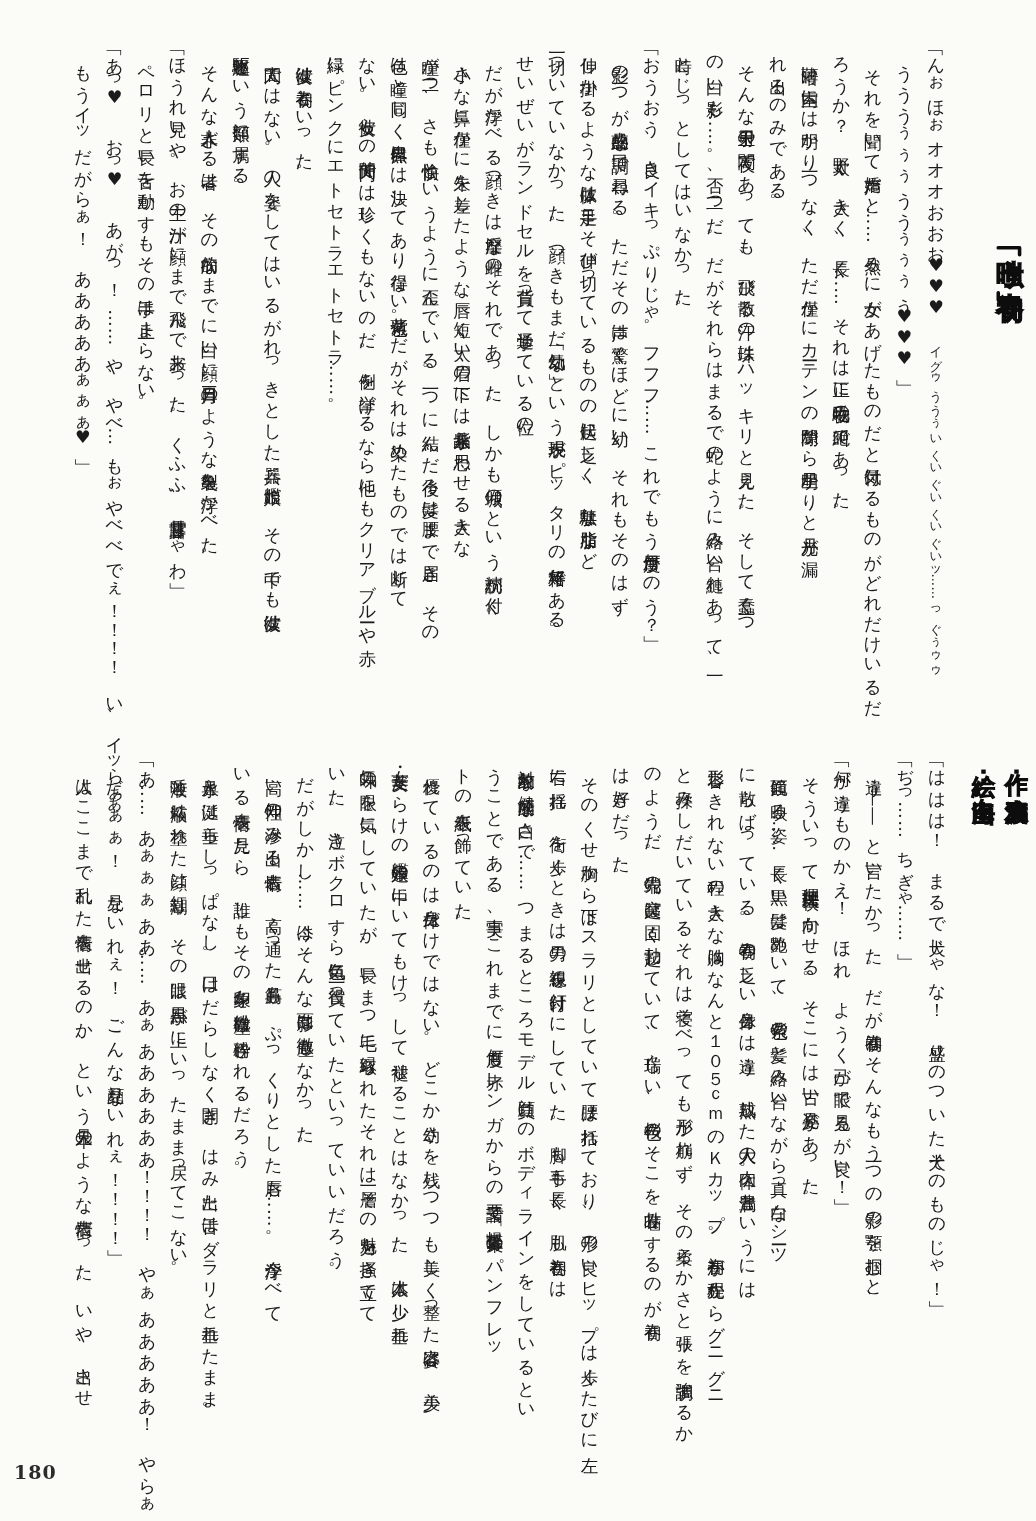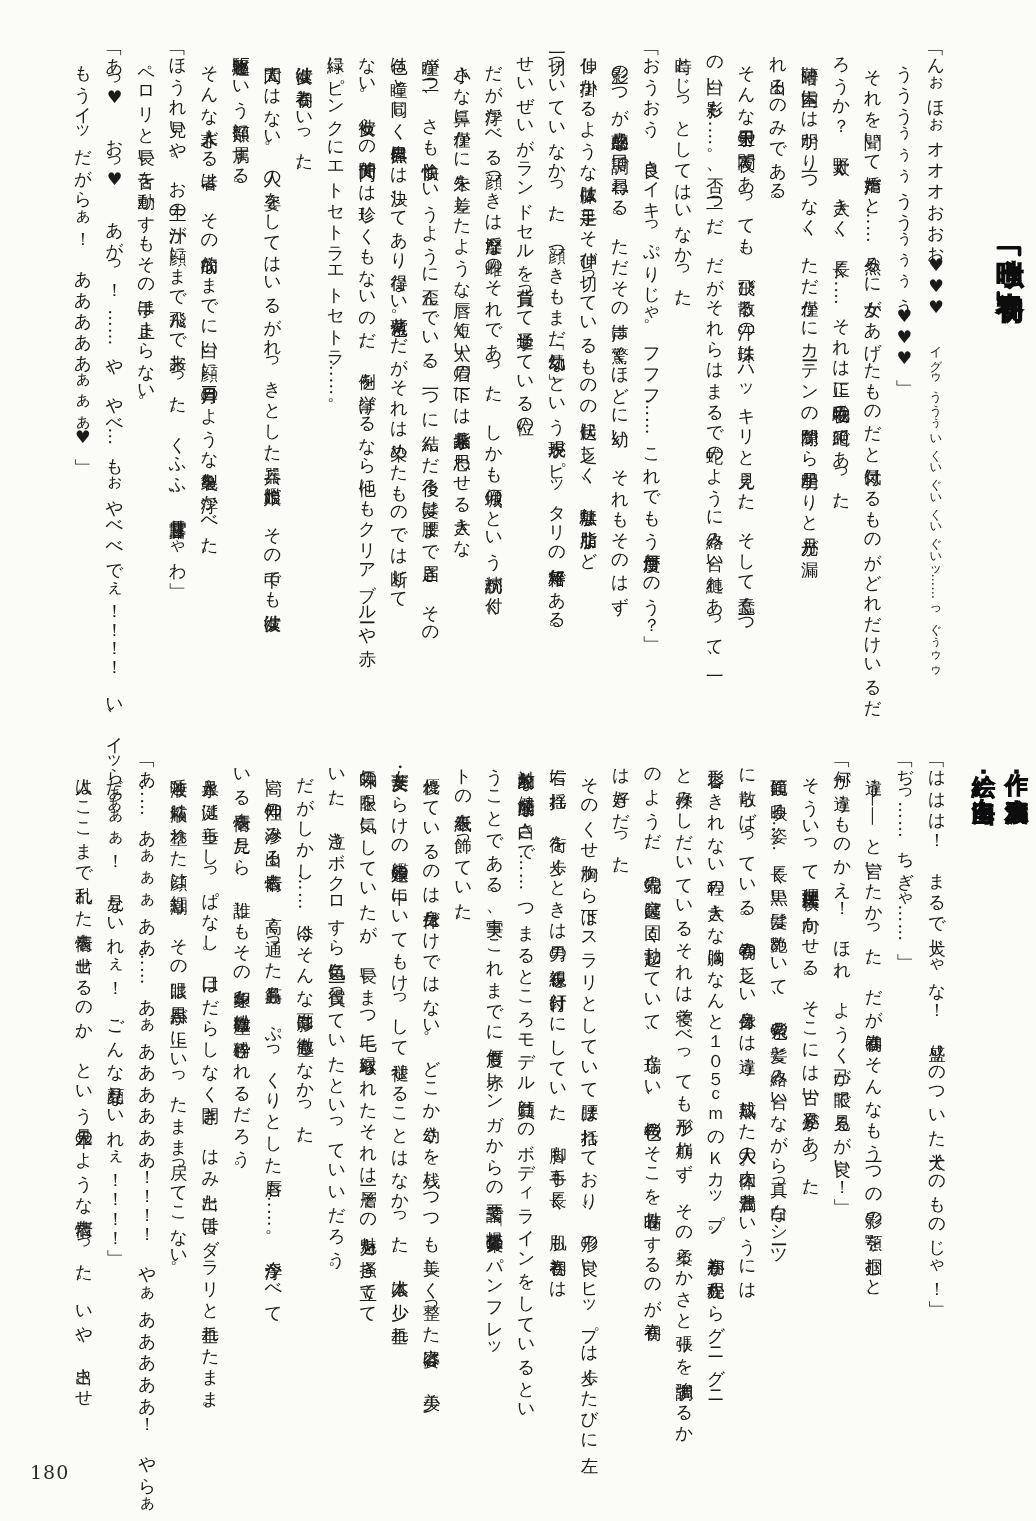--- a/index.html
+++ b/index.html
@@ -40,23 +40,24 @@
   .col {
     font-size:17.5px;
     line-height:31.6px;
     letter-spacing:1px;
     white-space:nowrap;
     color:#1b1b1b;
   }
   .columns.bottom .col { letter-spacing:1.6px; }
   .col .small { font-size:12.5px; letter-spacing:0.5px; }
   .pagenum {
-    position:absolute; left:30px; top:1461px;
+    position:absolute; left:14px; top:1461px;
     font-size:19px; letter-spacing:1px; color:#2b2b2b;
     font-family:"DejaVu Serif","Liberation Serif",serif;
+    font-weight:bold;
   }
 </style>
 </head>
 <body>
 
 <div class="page">
   <div class="story-title">「嗤う初春」</div>
 
   <div class="columns top">
       <div class="col"><span>「んぉほぉオオオおおお♥♥♥　</span><span class="small">イグゥううぅいくいぐいくいぐいッ……っぐぅゥゥ</span></div>

